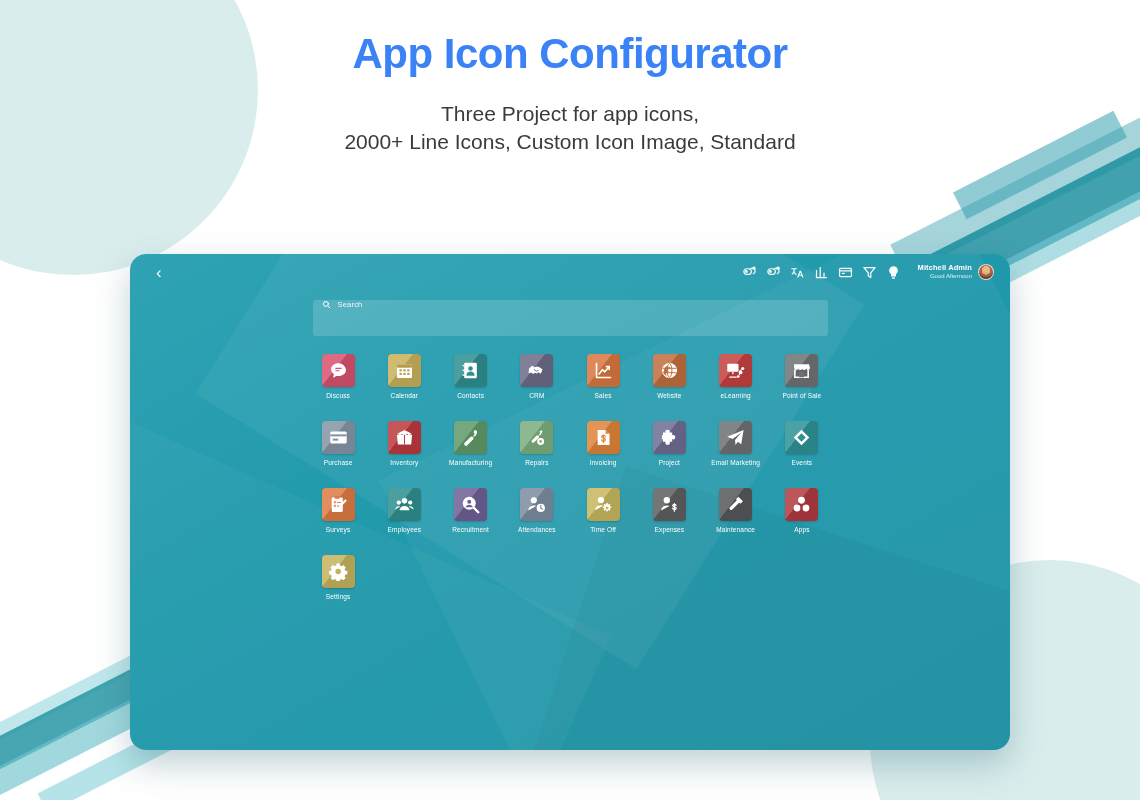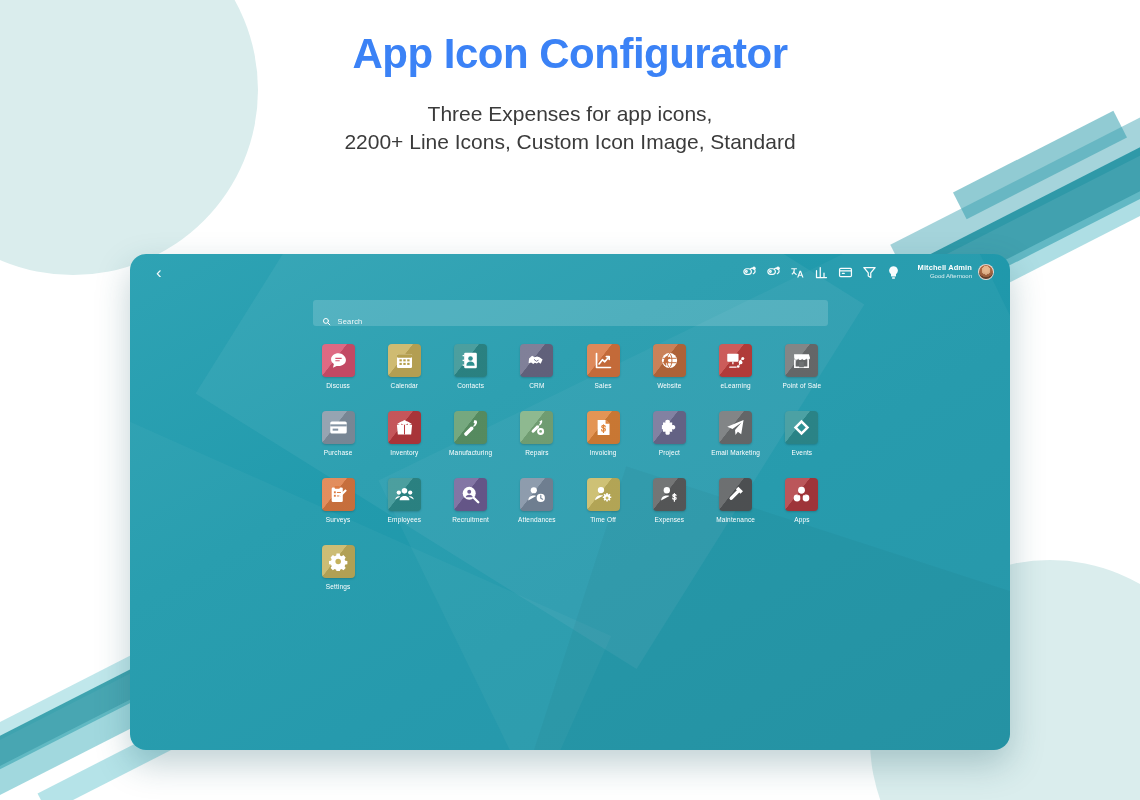--- a/index.html
+++ b/index.html
@@ -83,23 +83,23 @@
   .avatar {
     width: 16px; height: 16px; border-radius: 50%;
     background: radial-gradient(circle at 50% 38%, #e8b88f 0 38%, #b8724a 39% 62%, #6c4a34 63% 100%);
     border: 1px solid rgba(255,255,255,.75);
     box-shadow: inset 0 -3px 4px rgba(90,50,30,.5);
   }
 
   
   .search-wrap { position: relative; z-index: 3; margin: 10px auto 0; width: 515px; }
   .search-bar {
-    height: 26px; border-radius: 3px;
+    height: 36px; border-radius: 3px;
     background: rgba(255,255,255,0.16);
-    display: flex; align-items: flex-end; gap: 7px; padding: 0 9px;
+    display: flex; align-items: flex-start; gap: 7px; padding: 0 9px;
     cursor: text;
   }
   .search-bar .mag { width: 9px; height: 9px; flex: none; }
   .search-text { color: rgba(255,255,255,0.92); font-size: 7.5px; letter-spacing: .2px; }
 
   
   .grid-wrap { position: relative; z-index: 3; margin: 18px auto 0; width: 530px; }
   .grid { display: grid; grid-template-columns: repeat(8, 1fr); row-gap: 22px; }
   .app { display: flex; flex-direction: column; align-items: center; cursor: pointer; }
   .app-tile {
@@ -131,22 +131,22 @@
   <div class="deco stripe sr2"></div>
   <div class="deco stripe sr4"></div>
   <div class="deco stripe sl4"></div>
   <div class="deco stripe sl1"></div>
   <div class="deco stripe sl2"></div>
   <div class="deco stripe sl3"></div>
 
   <div class="header">
     <div class="title">App Icon Configurator</div>
     <div class="subtitle">
-      <div>Three Expenses for app icons,</div>
-      <div>2200+ Line Icons, Custom Icon Image, Standard</div>
+      <div>Three Project for app icons,</div>
+      <div>2000+ Line Icons, Custom Icon Image, Standard</div>
     </div>
   </div>
 
   <div class="window">
     <div class="facet f1"></div>
     <div class="facet f2"></div>
     <div class="facet f3"></div>
     <div class="facet f4"></div>
 
     <div class="topbar">

